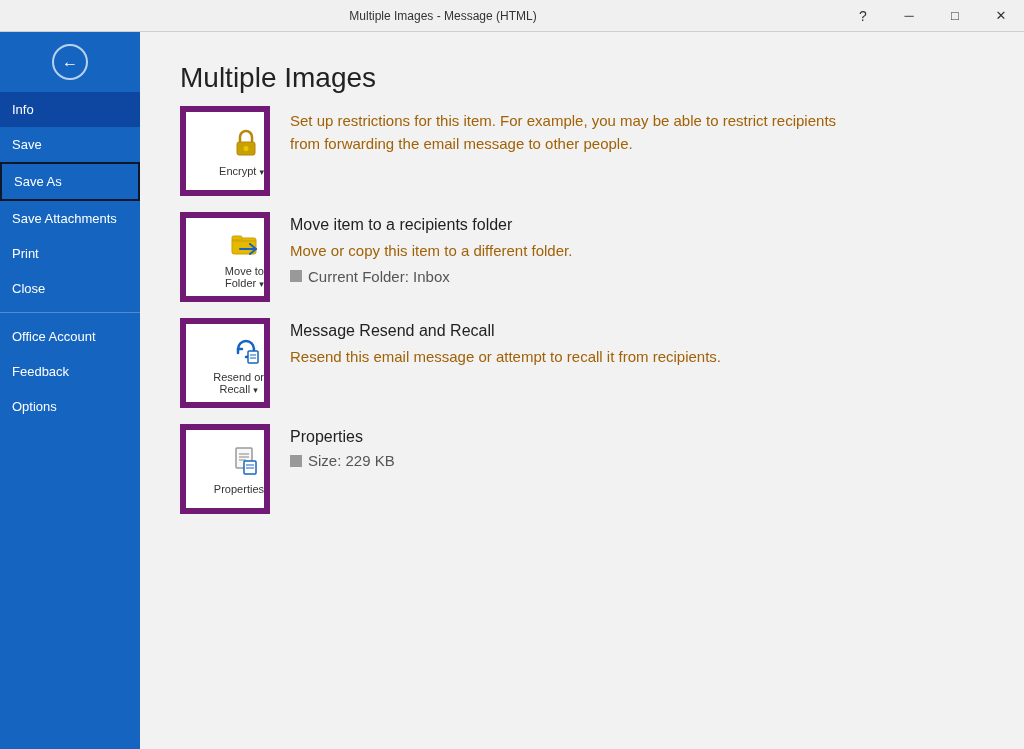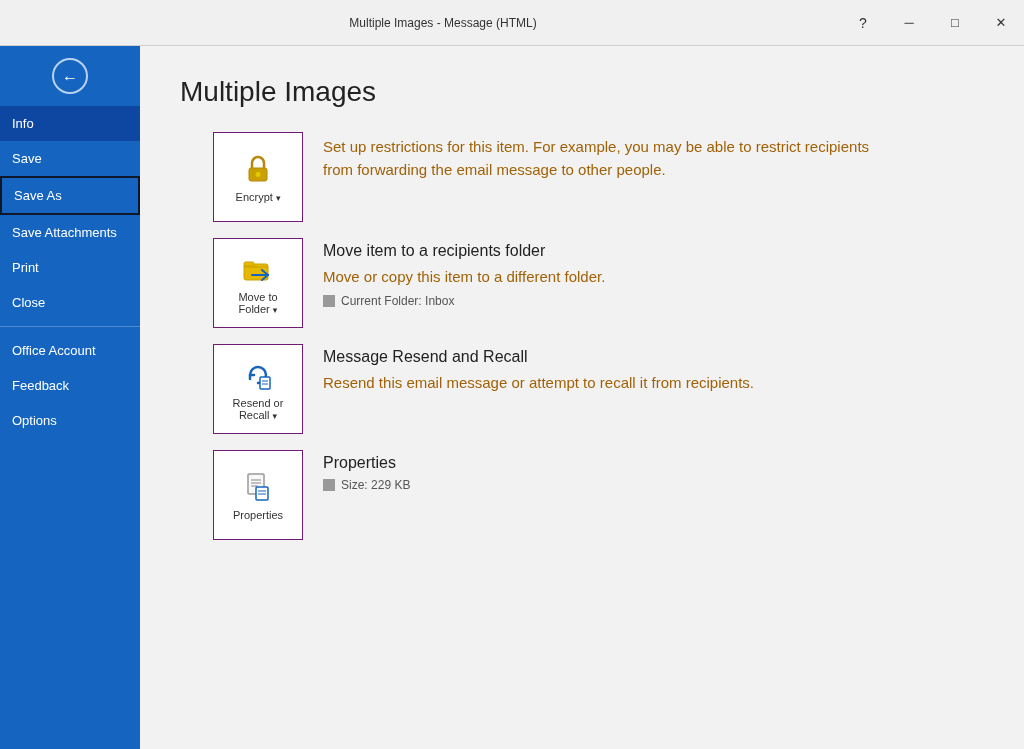--- a/index.html
+++ b/index.html
@@ -8,21 +8,21 @@
       background: #fff;
       width: 1024px;
       height: 749px;
       overflow: hidden;
       display: flex;
       flex-direction: column;
     }
 
     
     .title-bar {
-      height: 46px;
+      height: 32px;
       background: #f0f0f0;
       display: flex;
       align-items: center;
       justify-content: flex-start;
       padding: 0 0 0 0;
       border-bottom: 1px solid #d0d0d0;
       flex-shrink: 0;
     }
     .title-bar-text {
       flex: 1;
@@ -123,43 +123,42 @@
     .main-content {
       flex: 1;
       background: #f2f2f2;
       padding: 30px 40px;
       overflow-y: auto;
     }
     .page-title {
       font-size: 28px;
       font-weight: 300;
       color: #222;
-      margin-bottom: 24px;
+      margin-bottom: 12px;
     }
 
     
     .info-card {
       display: flex;
       align-items: flex-start;
       background: #f2f2f2;
       margin-bottom: 16px;
     }
     .card-icon-box {
       width: 90px;
       height: 90px;
       background: #fff;
-      border: 1px solid #701a75;
+      border: 6px solid #701a75;
       display: flex;
       flex-direction: column;
-      align-items: center;
+      align-items: flex-end;
       justify-content: center;
       flex-shrink: 0;
       cursor: pointer;
       margin-right: 20px;
-      margin-left: 33px;
     }
     .card-icon-label {
       font-size: 11px;
       color: #333;
       margin-top: 4px;
       text-align: center;
     }
     .card-icon-label .dropdown-arrow {
       font-size: 9px;
     }
@@ -176,21 +175,21 @@
     .card-desc {
       font-size: 15px;
       color: #a16207;
       line-height: 1.5;
       max-width: 560px;
     }
     .card-meta {
       display: flex;
       align-items: center;
       margin-top: 5px;
-      font-size: 12px;
+      font-size: 15px;
       color: #555;
     }
     .card-meta-icon {
       width: 12px;
       height: 12px;
       background: #999;
       display: inline-block;
       margin-right: 6px;
       flex-shrink: 0;
     }

